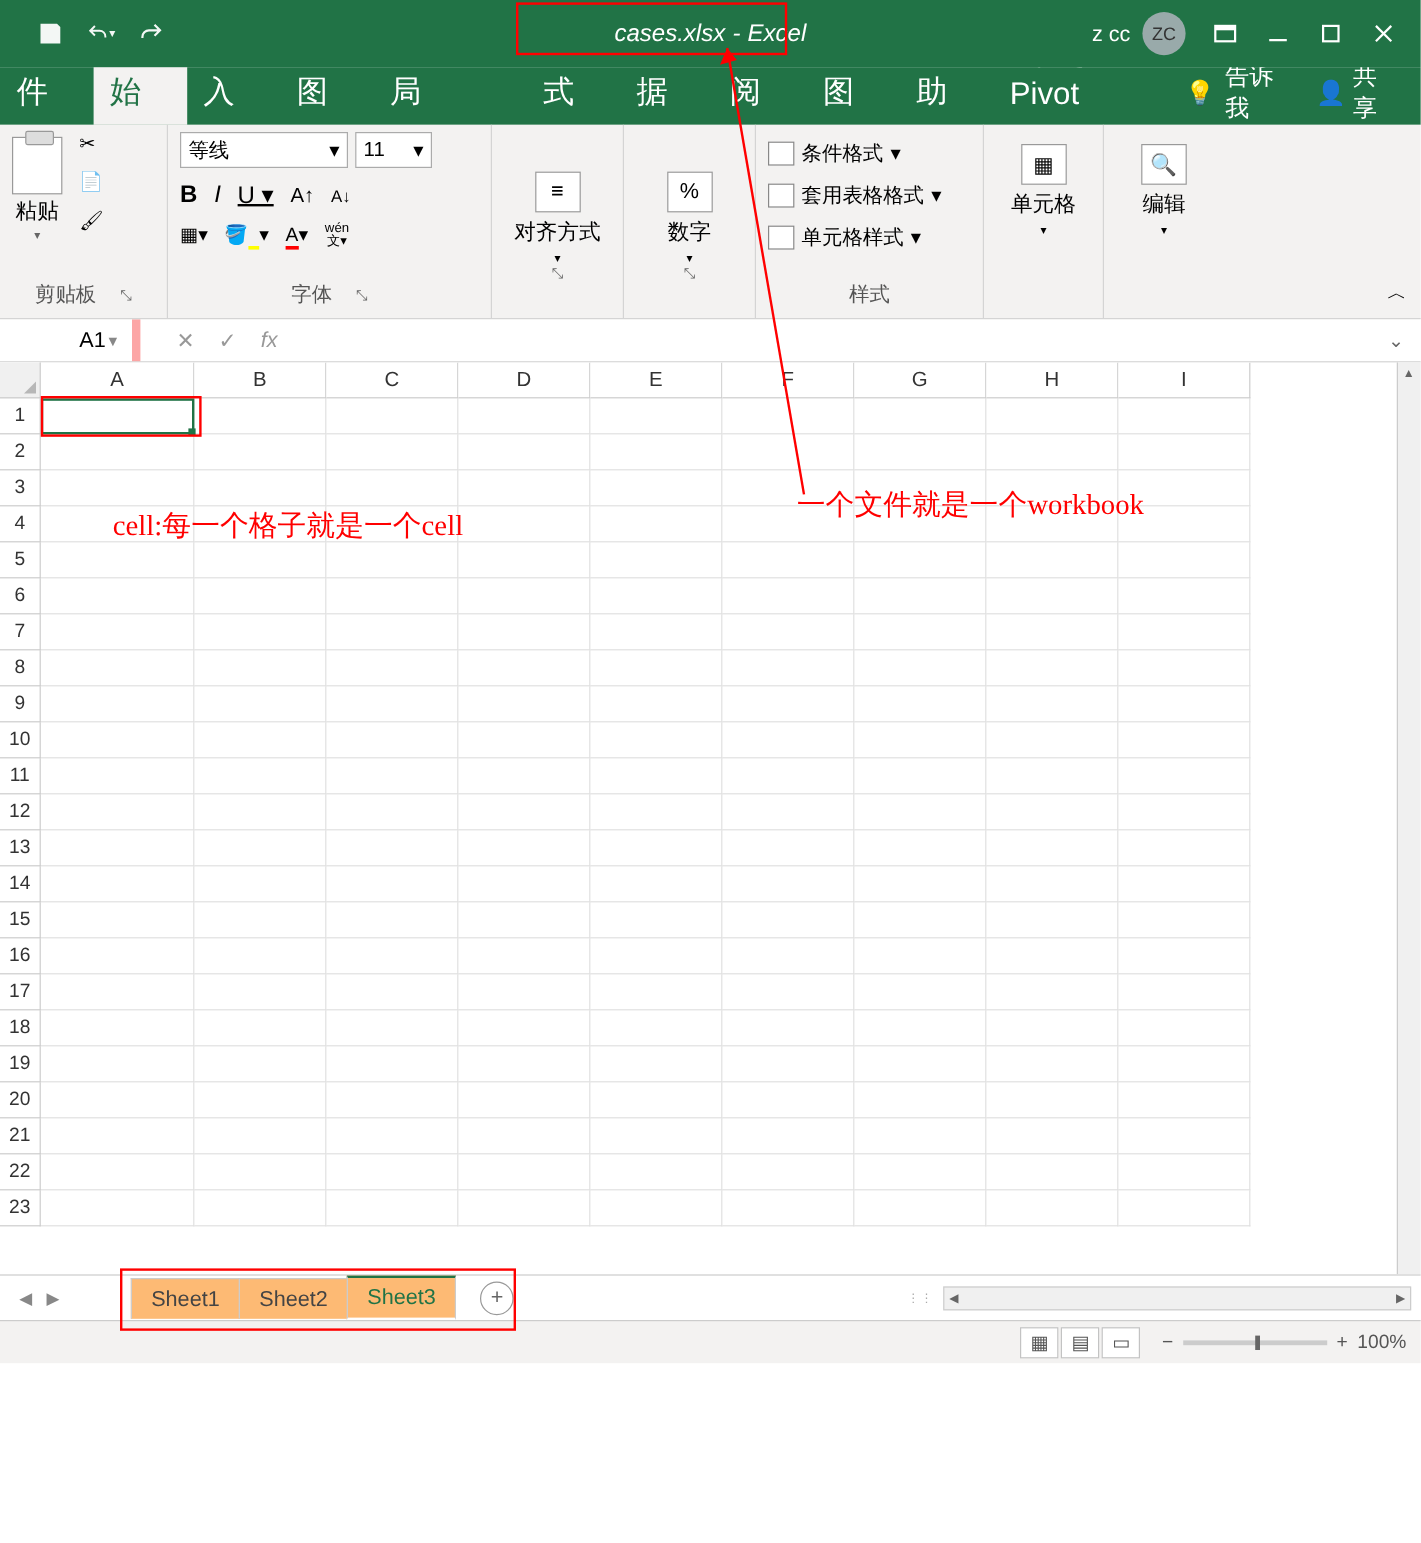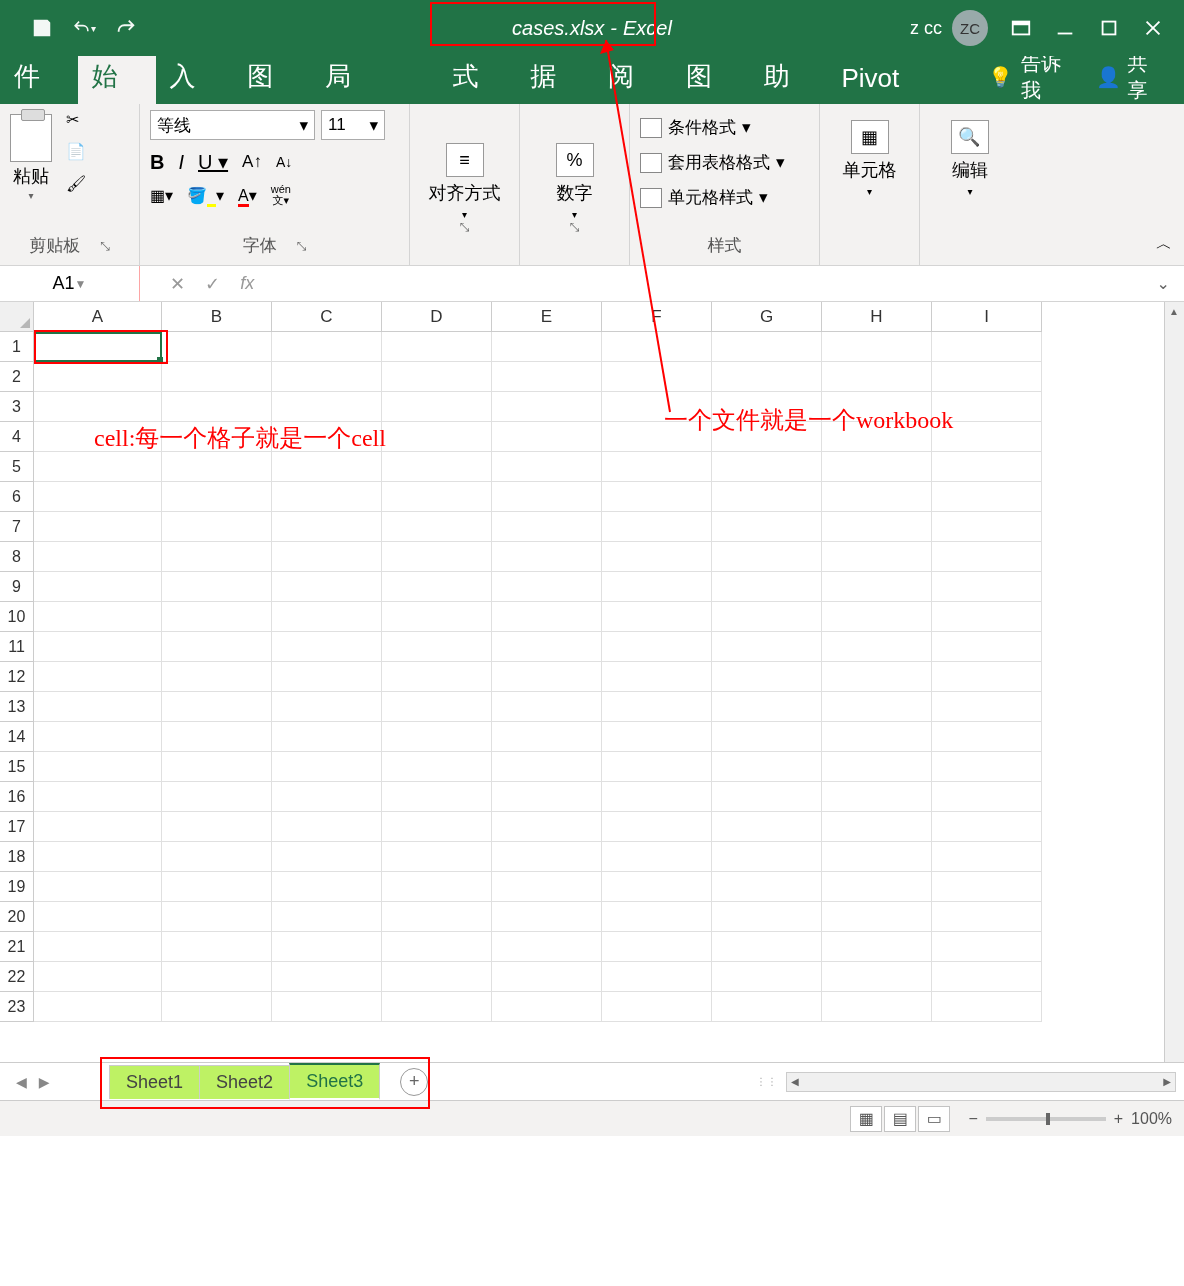--- a/index.html
+++ b/index.html
@@ -40,21 +40,21 @@
 .underline{text-decoration:underline;}
 .align-group,.num-group{width:110px;display:flex;flex-direction:column;align-items:center;justify-content:center;}
 .big-btn{display:flex;flex-direction:column;align-items:center;gap:4px;font-size:18px;padding-top:10px;}
 .big-btn-icon{width:38px;height:34px;border:1px solid #999;background:#fff;display:flex;align-items:center;justify-content:center;}
 .styles-group{width:190px;gap:16px;}
 .style-item{display:flex;align-items:center;gap:6px;font-size:17px;padding:6px 0;}
 .style-ico{width:22px;height:20px;background:#fff;border:1px solid #888;}
 .cell-group,.edit-group{width:100px;}
 .collapse{position:absolute;right:12px;bottom:10px;}
 .namebox-row{height:36px;border-bottom:1px solid #d4d4d4;display:flex;align-items:center;background:#fff;}
-.namebox{width:140px;height:100%;border-right:1px solid #fca5a5;display:flex;align-items:center;justify-content:center;padding:0 10px;font-size:18px;}
+.namebox{width:117px;height:100%;border-right:7px solid #fca5a5;display:flex;align-items:center;justify-content:flex-end;padding:0 10px;font-size:18px;}
 .fx-area{display:flex;align-items:center;gap:20px;padding-left:30px;color:#999;}
 .fx-btn{font-size:18px;}
 .expand-fb{margin-left:auto;padding-right:14px;color:#666;}
 .sheet{position:relative;height:760px;display:flex;}
 .row-hdrs{width:34px;background:#fff;}
 .select-all{height:30px;border-right:1px solid #ccc;border-bottom:1px solid #ccc;background:#f0f0f0;position:relative;}
 .select-all::after{content:"";position:absolute;right:3px;bottom:3px;border-left:10px solid transparent;border-bottom:10px solid #b7b7b7;}
 .row-hdr{height:30px;border-right:1px solid #ccc;border-bottom:1px solid #ccc;text-align:center;font-size:16px;color:#333;display:flex;align-items:center;justify-content:center;}
 .grid-area{flex:1;overflow:hidden;}
 .col-hdrs{display:flex;height:30px;}
@@ -64,21 +64,21 @@
 .cell-row{display:flex;height:30px;}
 .cell{width:110px;border-right:1px solid #e0e0e0;border-bottom:1px solid #e0e0e0;}
 .cell.first{width:128px;}
 .active-cell{position:absolute;top:0;left:0;width:128px;height:30px;border:2px solid #217346;}
 .active-cell::after{content:"";position:absolute;right:-3px;bottom:-3px;width:6px;height:6px;background:#217346;}
 .scroll-v{width:20px;background:#f0f0f0;border-left:1px solid #ccc;position:relative;}
 .scroll-v::before{content:"▲";position:absolute;top:4px;left:4px;font-size:10px;color:#666;}
 .annotation{position:absolute;color:#ff0000;font-size:24px;font-family:SimSun,serif;}
 .sheet-tabs-row{height:38px;border-top:1px solid #ccc;display:flex;align-items:center;background:#fff;position:relative;}
 .nav-arrows{width:60px;display:flex;gap:12px;padding-left:16px;color:#888;font-size:14px;}
-.sheet-tab{padding:6px 16px;border:1px solid #ccc;border-bottom:none;font-size:18px;color:#444;background:#bef264;margin-left:-1px;}
+.sheet-tab{padding:6px 16px;border:1px solid #ccc;border-bottom:none;font-size:18px;color:#444;background:#fdba74;margin-left:-1px;}
 .sheet-tab.active{color:#217346;border-bottom:2px solid #fff;font-weight:500;border-top:2px solid #217346;}
 .new-sheet{width:28px;height:28px;border:1.5px solid #999;border-radius:50%;display:flex;align-items:center;justify-content:center;margin-left:20px;color:#666;font-size:18px;}
 .splitter{margin-left:auto;color:#aaa;font-size:10px;letter-spacing:1px;}
 .hscroll{width:390px;height:20px;background:#f0f0f0;border:1px solid #ccc;margin:0 8px;display:flex;align-items:center;justify-content:space-between;padding:0 4px;font-size:10px;color:#666;}
 .statusbar{height:36px;background:#f3f2f1;border-top:1px solid #ccc;display:flex;align-items:center;padding:0 12px;font-size:16px;color:#555;}
 .status-left{font-size:14px;}
 .view-btns{margin-left:auto;display:flex;gap:2px;}
 .view-btn{width:32px;height:26px;border:1px solid #c3c3c3;background:#fff;display:flex;align-items:center;justify-content:center;}
 .zoom{display:flex;align-items:center;gap:8px;margin-left:18px;}
 .slider{width:120px;height:4px;background:#ccc;position:relative;}
@@ -173,21 +173,21 @@
       </div>
     </div>
     <div class="group-label">
         <span>剪贴板</span>
         <span class="dialog-launcher">⤡</span>
       </div>
   </div>
   <div class="group font-group">
     <div>
       <div class="font-row1">
-        <div class="font-combo" style="width:165px">
+        <div class="font-combo" style="width:140px">
             <span>等线</span>
             <span>▾</span>
           </div>
         <div class="font-combo" style="width:64px">
             <span>11</span>
             <span>▾</span>
           </div>
       </div>
       <div class="font-row2">
         <span class="bold">B</span>

